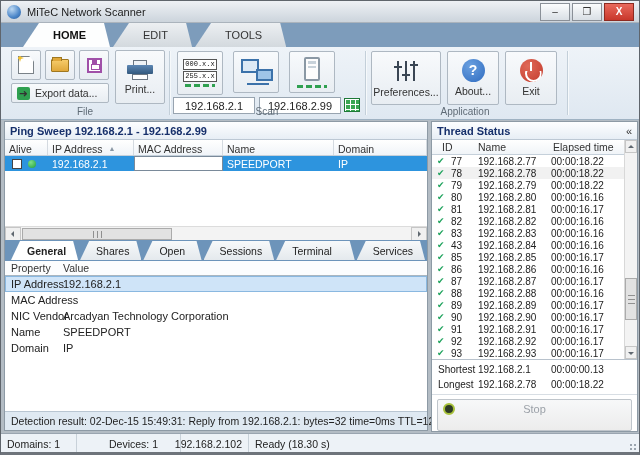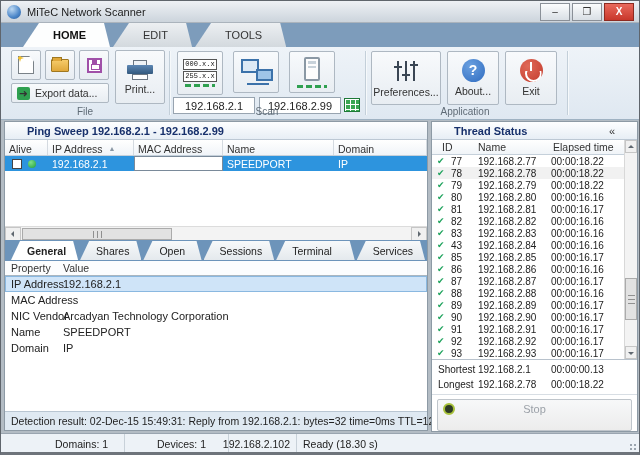--- a/index.html
+++ b/index.html
@@ -88,21 +88,21 @@
   .ic-exit:before { content:""; position:absolute; left:5px; top:6px; width:13px; height:13px;
              border:2px solid #fff; border-radius:50%; clip-path:polygon(0 35%,100% 35%,100% 100%,0 100%); }
   .ic-exit:after { content:""; position:absolute; left:10.5px; top:3px; width:2px; height:9px; background:#fff; }
 
   
   .content { position:absolute; top:119px; left:0; right:0; height:313px; background:#b3bcc4; }
   .panel { background:#fff; border:1px solid #8d9aa5; position:absolute; display:flex; flex-direction:column; }
   .left-panel { left:3px; top:1px; width:424px; height:310px; }
   .right-panel { left:430px; top:1px; width:207px; height:311px; }
   .p-header { height:18px; flex:0 0 18px; background:linear-gradient(#fdfeff,#e7eef5);
-              border-bottom:1px solid #bcc8d4; display:flex; align-items:center; padding:0 22px; }
+              border-bottom:1px solid #bcc8d4; display:flex; align-items:center; padding:0 5px; }
   .p-header b { font-size:11px; color:#17306b; }
   .collapse { margin-left:auto; font-size:11px; color:#333; cursor:default; }
 
   
   .t-colhead { height:16px; flex:0 0 16px; display:flex; background:linear-gradient(#ffffff,#f0f4f8);
                border-bottom:1px solid #c5d0da; font-size:10.5px; color:#333; }
   .t-colhead .tc { border-right:1px solid #d4dae0; padding:2px 0 0 4px; display:flex; align-items:center; gap:6px; }
   .tc0 { width:43px; } .tc1 { width:86px; } .tc2 { width:89px; } .tc3 { width:111px; } .tc4 { flex:1; }
   .sort { font-size:7px; color:#8a97a4; }
   .t-row { height:15px; flex:0 0 15px; display:flex; background:#2d94de; color:#fff; font-size:10.5px; align-items:center; }
@@ -180,21 +180,21 @@
   .stop-btn { height:32px; width:100%; border:1px solid #bfc5cb; border-radius:2px;
               background:linear-gradient(#f7f8f9,#ececec); position:relative;
               font-size:11px; color:#9ba1a8; text-align:center; line-height:19px; }
   .ic-stop { position:absolute; left:5px; top:3px; width:12px; height:12px; border-radius:50%;
              background:#2e3a26; border:2px solid #a8c23a; }
   .count-bar { margin-top:auto; height:15px; flex:0 0 15px; background:#eef3f8; border-top:1px solid #c8d1d9;
                font-size:10.5px; color:#222; padding-left:5px; display:flex; align-items:center; }
 
   
   .statusbar { position:absolute; top:432px; left:0; right:0; height:20px; background:#edf2f7;
-               border-top:1px solid #9aa5b0; display:flex; font-size:10.5px; color:#222;padding-left:48px; }
+               border-top:1px solid #9aa5b0; display:flex; font-size:10.5px; color:#222; }
   .seg { border-right:1px solid #c8d1d9; display:flex; align-items:center; padding:0 6px; }
   .seg0 { width:76px; } .seg1 { width:78px;margin-left:26px; } .seg2 { width:68px; justify-content:flex-end; } .seg3 { flex:1; border-right:none; }
   .gripdots { position:absolute; right:2px; bottom:2px; width:8px; height:8px;
               background:radial-gradient(circle,#9aa4ae 1px,transparent 1.2px); background-size:4px 4px; }
 </style>
 </head>
 <body>
 
 <div class="window">
 

